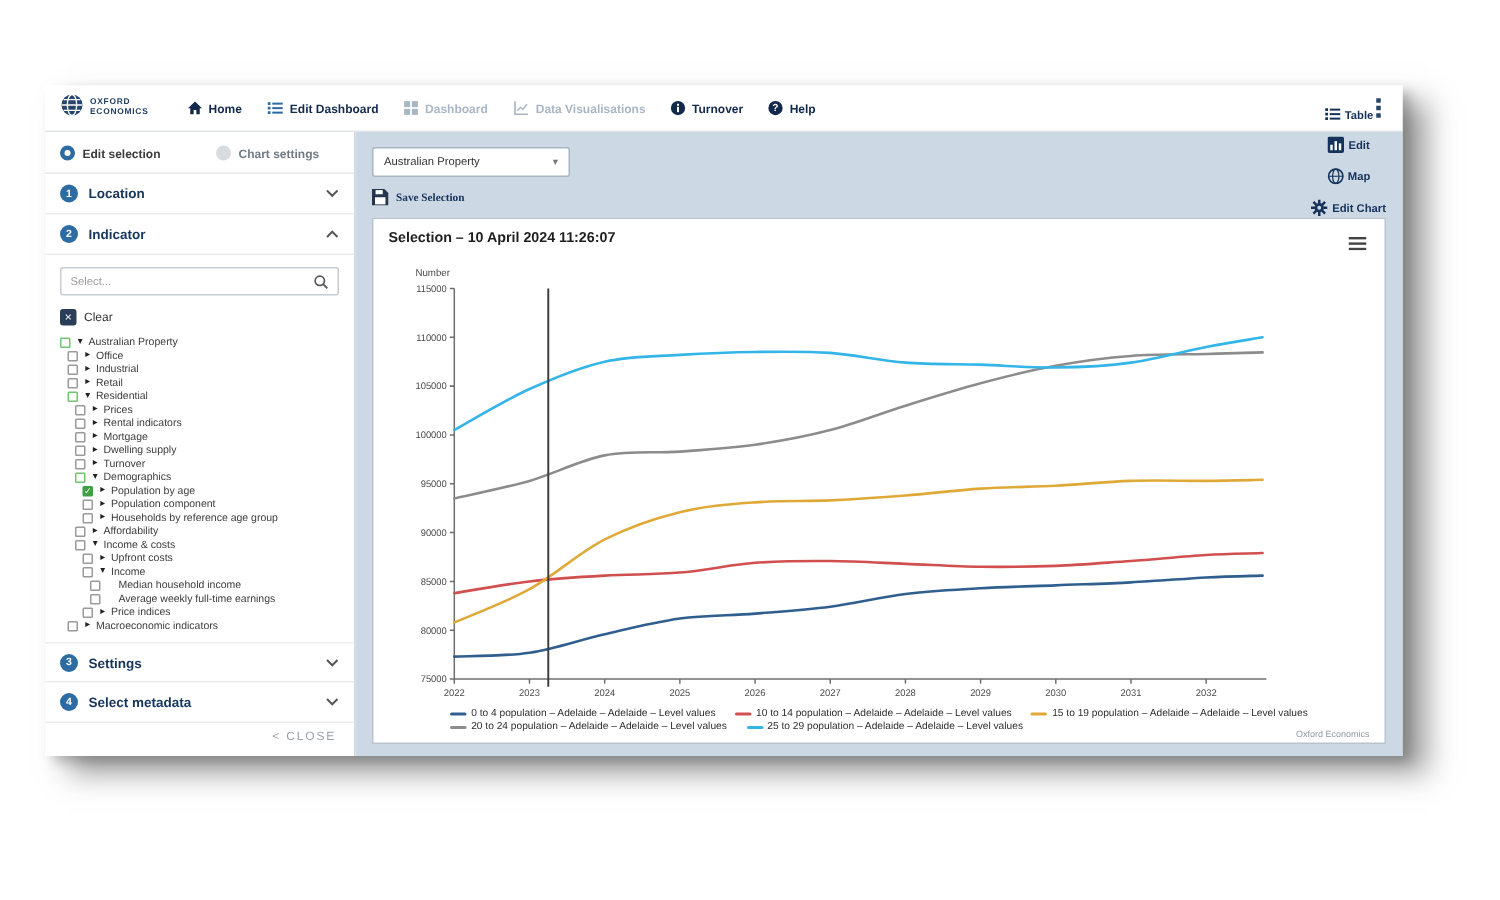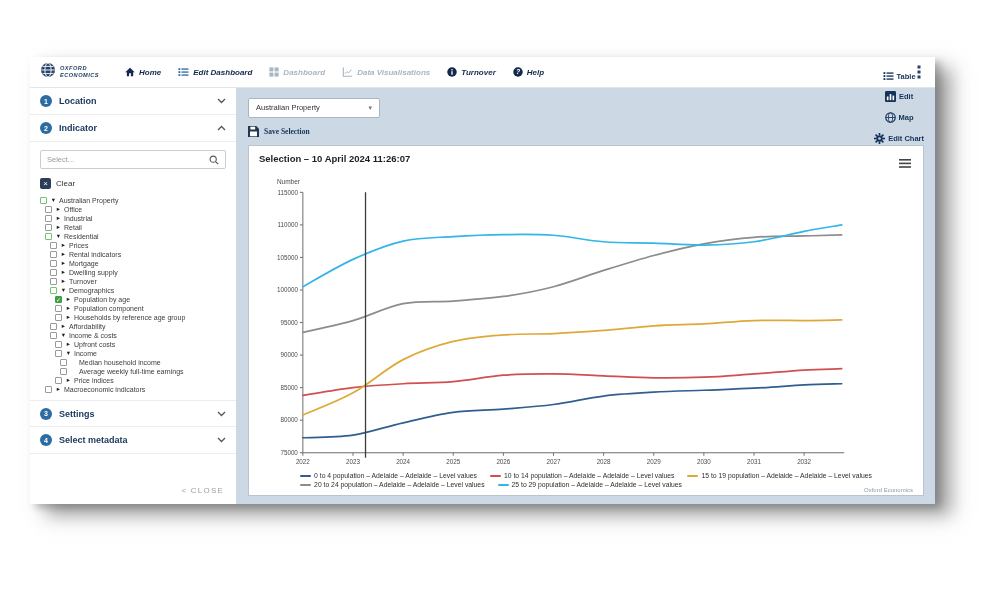--- a/index.html
+++ b/index.html
@@ -6,21 +6,21 @@
   html,body { background:#fff; }
   body { font-family:"Liberation Sans", sans-serif; }
   .page { position:relative; width:1000px; height:600px; background:#fff; overflow:hidden; }
 
   .app { position:absolute; left:30px; top:57px; width:905px; height:447px; background:#fff;
          display:flex; flex-direction:column;
          box-shadow:16px 11px 18px rgba(60,60,60,.50), 5px 4px 7px rgba(60,60,60,.28); }
 
   
   .nav { flex:none; height:31px; display:flex; align-items:center; padding:0 10px;
-         border-bottom:1px solid #e1e4e8; background:#fff;font-style:italic; }
+         border-bottom:1px solid #e1e4e8; background:#fff; }
   .brand { display:flex; align-items:center; gap:4px; margin-right:26px; }
   .brand-text { font-size:5.6px; font-weight:bold; color:#1d3b5f; line-height:1.25; letter-spacing:.5px; }
   .nav-item { display:flex; align-items:center; gap:4px; font-size:8px; font-weight:bold;
               color:#13294b; margin-right:17px; cursor:pointer; white-space:nowrap; }
   .nav-item.disabled { color:#a9b6c4; cursor:default; }
   .nav-item .ic { display:flex; align-items:center; }
   .kebab { margin-left:auto; color:#27456b; display:flex; align-items:center; cursor:pointer; padding:2px 4px; }
 
   
   .app-body { flex:1; display:flex; min-height:0; }
@@ -183,20 +183,30 @@
           <rect x="0.5" y="0.5" width="3" height="3"></rect>
             <rect x="0.5" y="5.5" width="3" height="3"></rect>
             <rect x="0.5" y="10.5" width="3" height="3"></rect>
         </svg>
       </div>
     </header>
 
     <div class="app-body">
 
       <aside class="sidebar">
+        <div class="mode-row">
+          <span class="radio-opt first">
+            <span class="radio sel"></span>
+            <span>Edit selection</span>
+          </span>
+          <span class="radio-opt" style="color:#6f7a85;">
+            <span class="radio unsel"></span>
+            <span>Chart settings</span>
+          </span>
+        </div>
 
         <div class="side-section">
           <span class="num-badge">1</span>
           <span class="lbl">Location</span>
           <span class="chev">
             <svg width="9" height="6" viewBox="0 0 9 6">
                 <path d="M1 1l3.5 3.5L8 1" stroke="#555" stroke-width="1.3" fill="none"></path>
               </svg>
           </span>
         </div>

